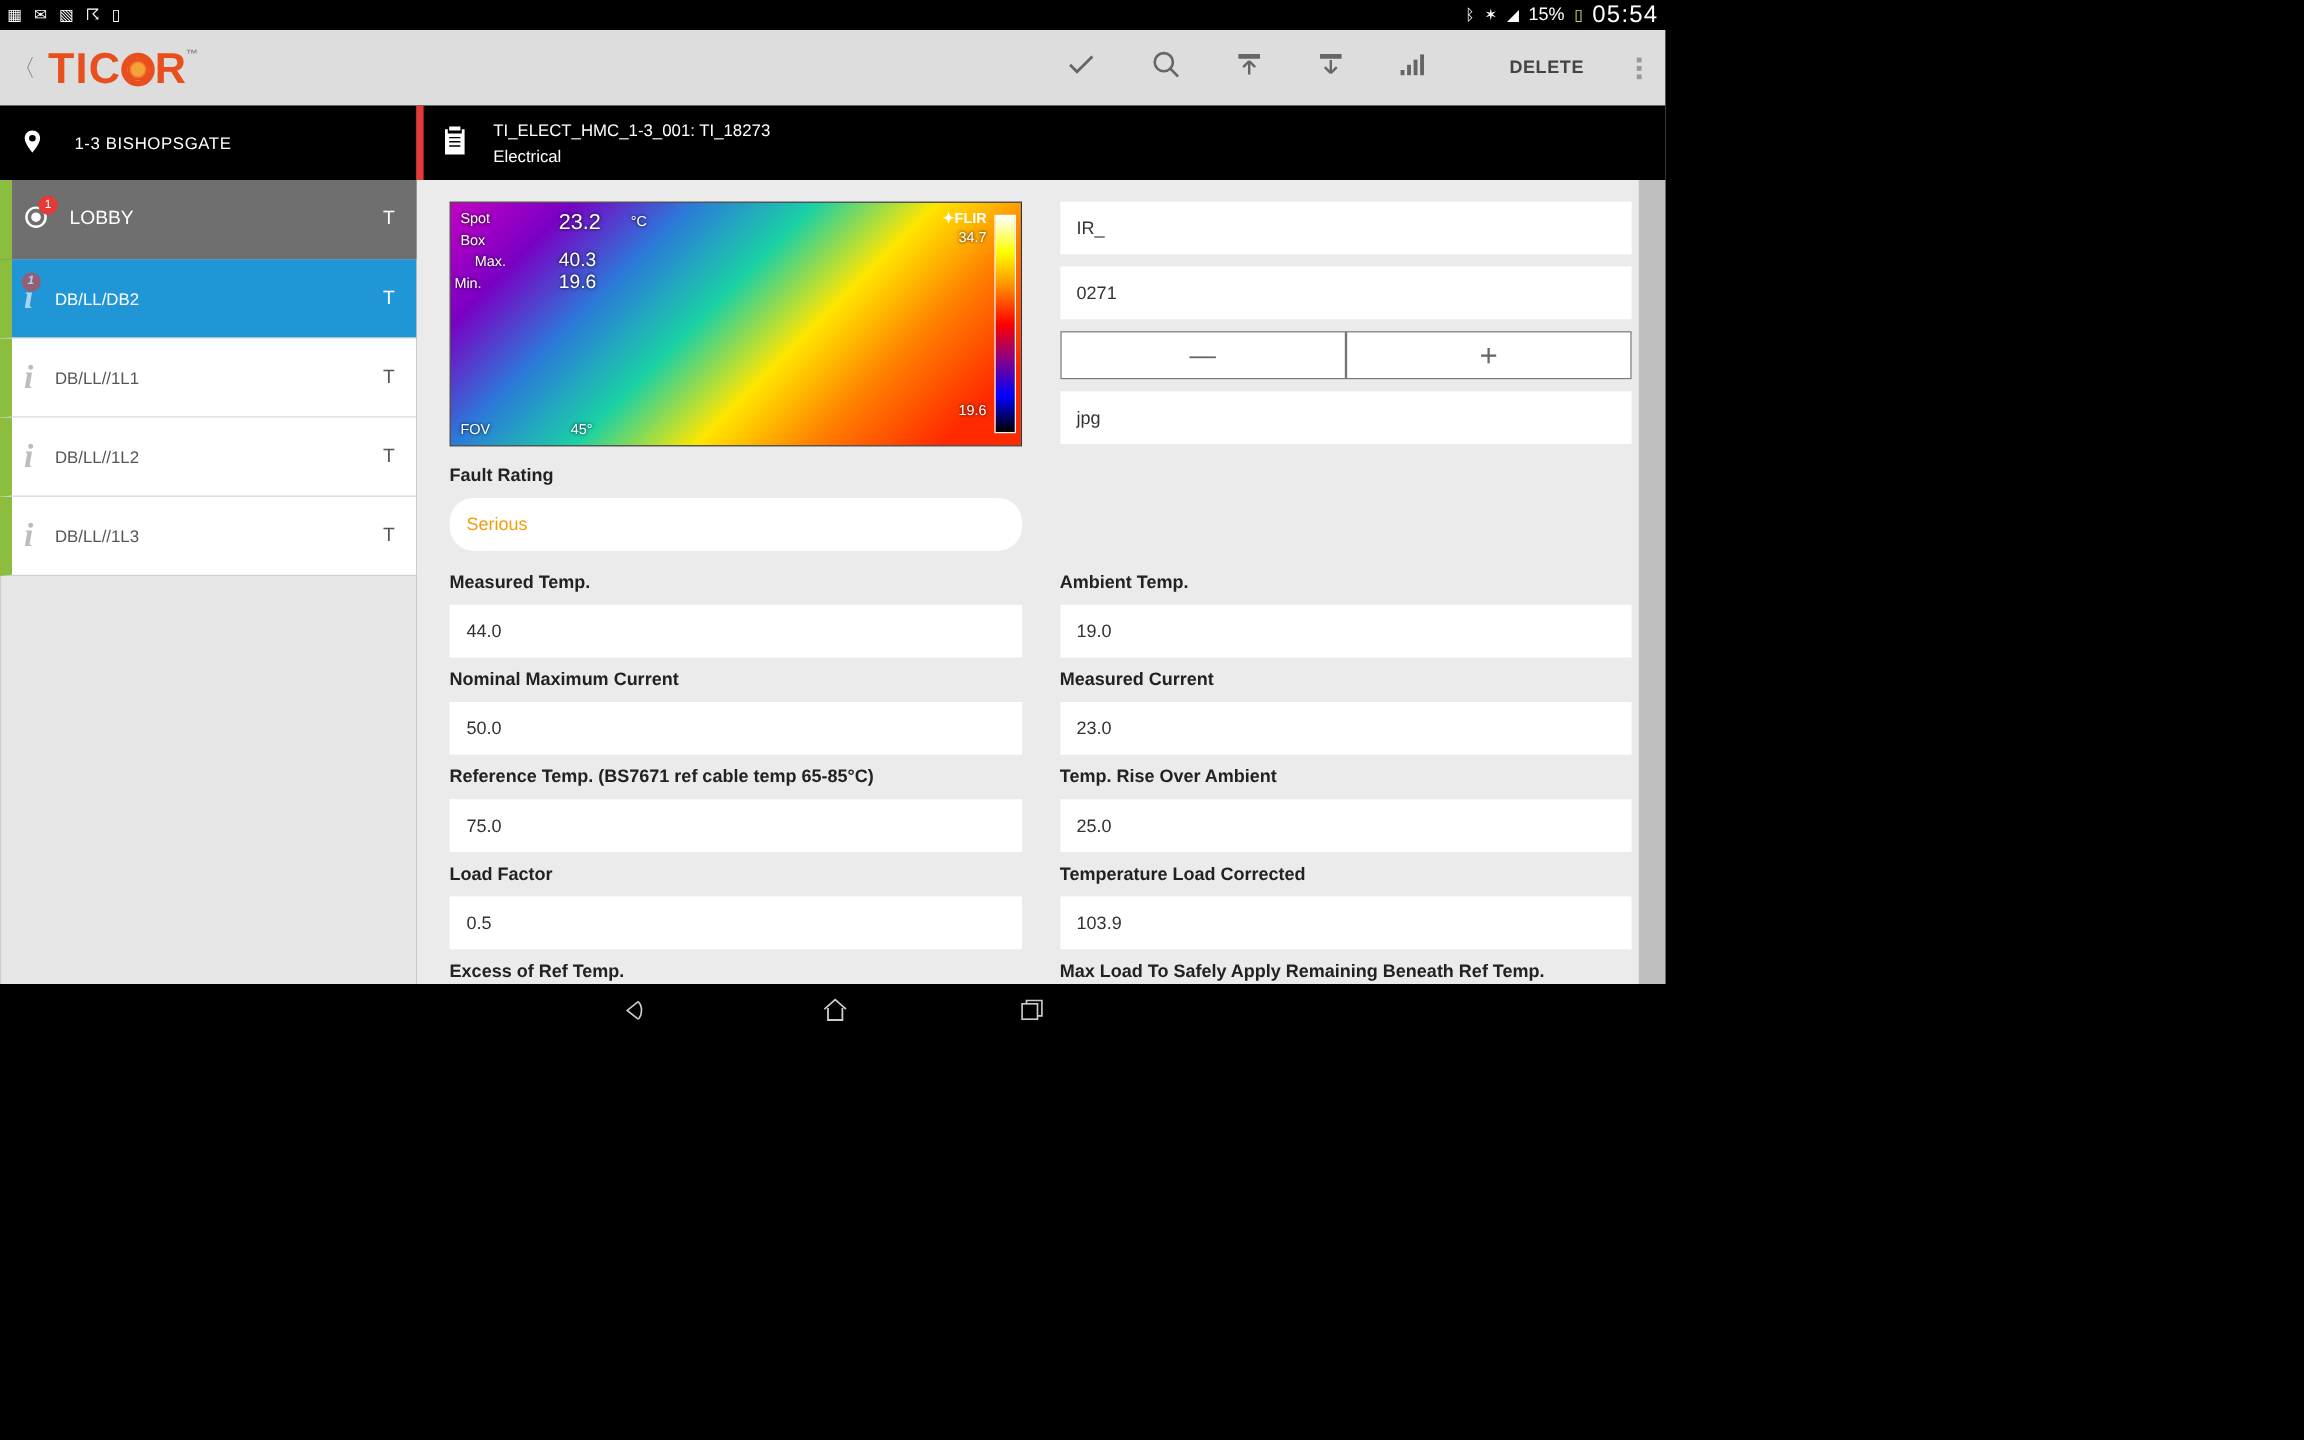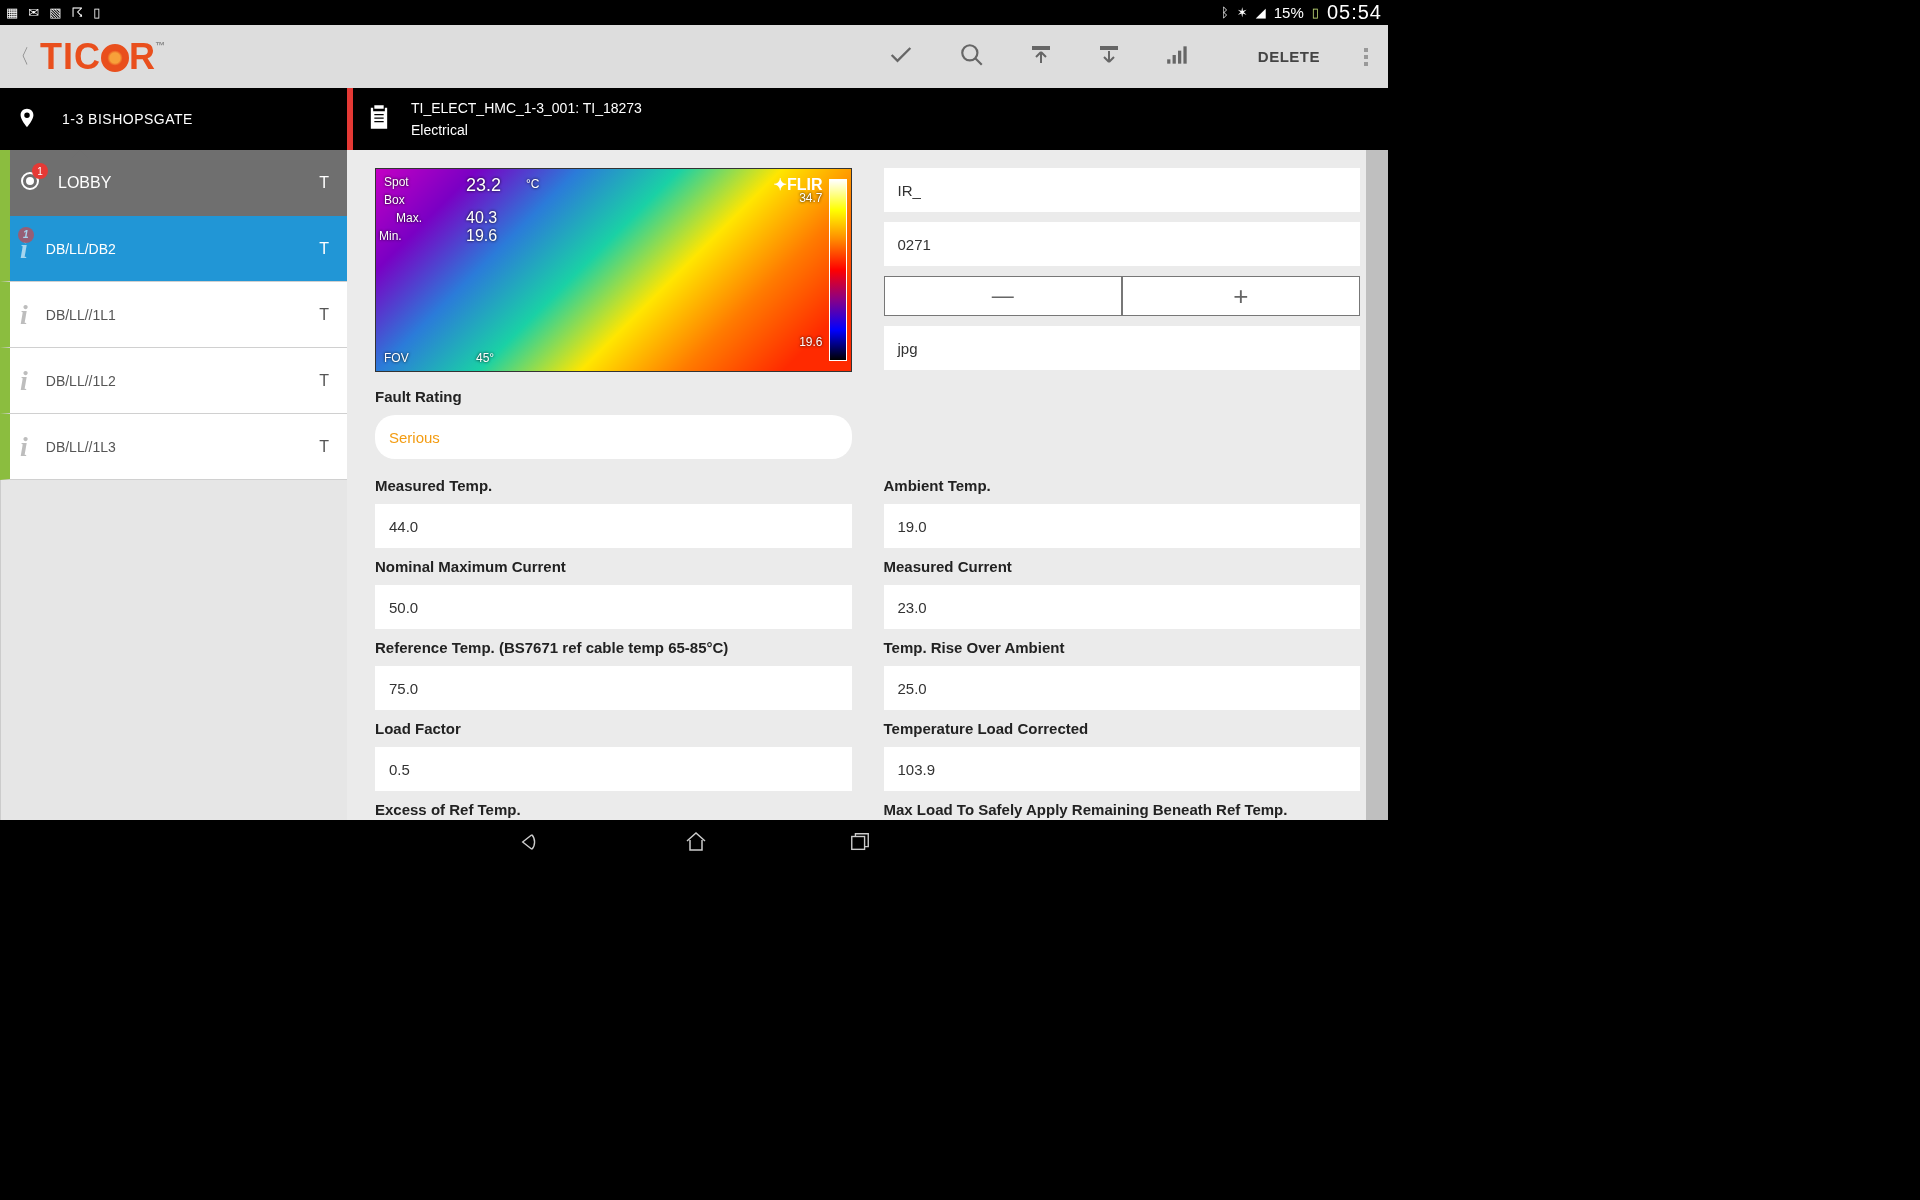--- a/index.html
+++ b/index.html
@@ -46,21 +46,21 @@
   .rec-header .titles .t2 { font-size:14px; }
 
   .scroll { flex:1; overflow:auto; padding:18px 28px 0 28px; position:relative; }
   .scroll::after { content:''; position:absolute; right:0; top:0; width:22px; height:100%; background:#bfbfbf; }
   .two-col { display:flex; gap:32px; }
   .colL, .colR { flex:1; min-width:0; }
 
   .thermal { width:100%; height:204px; background:linear-gradient(135deg,#c400c4 0%,#7a00c4 15%,#2b7bd9 30%,#1ad1a5 45%,#ffe600 60%,#ff7b00 75%,#ff2a00 90%); position:relative; border:1px solid #333; overflow:hidden; }
   .thermal .ov { position:absolute; color:#fff; font-size:12px; text-shadow:0 0 3px #000; }
   .thermal .scale { position:absolute; right:4px; top:10px; bottom:10px; width:18px; background:linear-gradient(#fff,#ff0,#f80,#f00,#808,#00f,#000); border:1px solid #fff; }
-  .thermal .flir { position:absolute; right:28px; top:6px; color:#fff; font-size:16px; font-weight:bold; }
+  .thermal .flir { position:absolute; right:28px; top:6px; color:#fff; font-size:12px; font-weight:bold; }
 
   .field { background:#fff; height:44px; display:flex; align-items:center; padding:0 14px; font-size:15px; color:#333; margin-bottom:10px; }
   .field.orange { color:#f39c12; font-weight:500;border-radius:20px; }
   .split { display:flex; gap:0; margin-bottom:10px; }
   .split button { flex:1; height:40px; background:#fff; border:1px solid #777; font-size:22px; color:#666; cursor:pointer; }
   .label { font-size:15px; font-weight:700; color:#222; margin:8px 0 10px 0; }
 
   .nav-bar { height:48px; background:#000; display:flex; align-items:center; justify-content:center; gap:140px; }
   .nav-bar .nico { color:#bbb; }
 </style>

